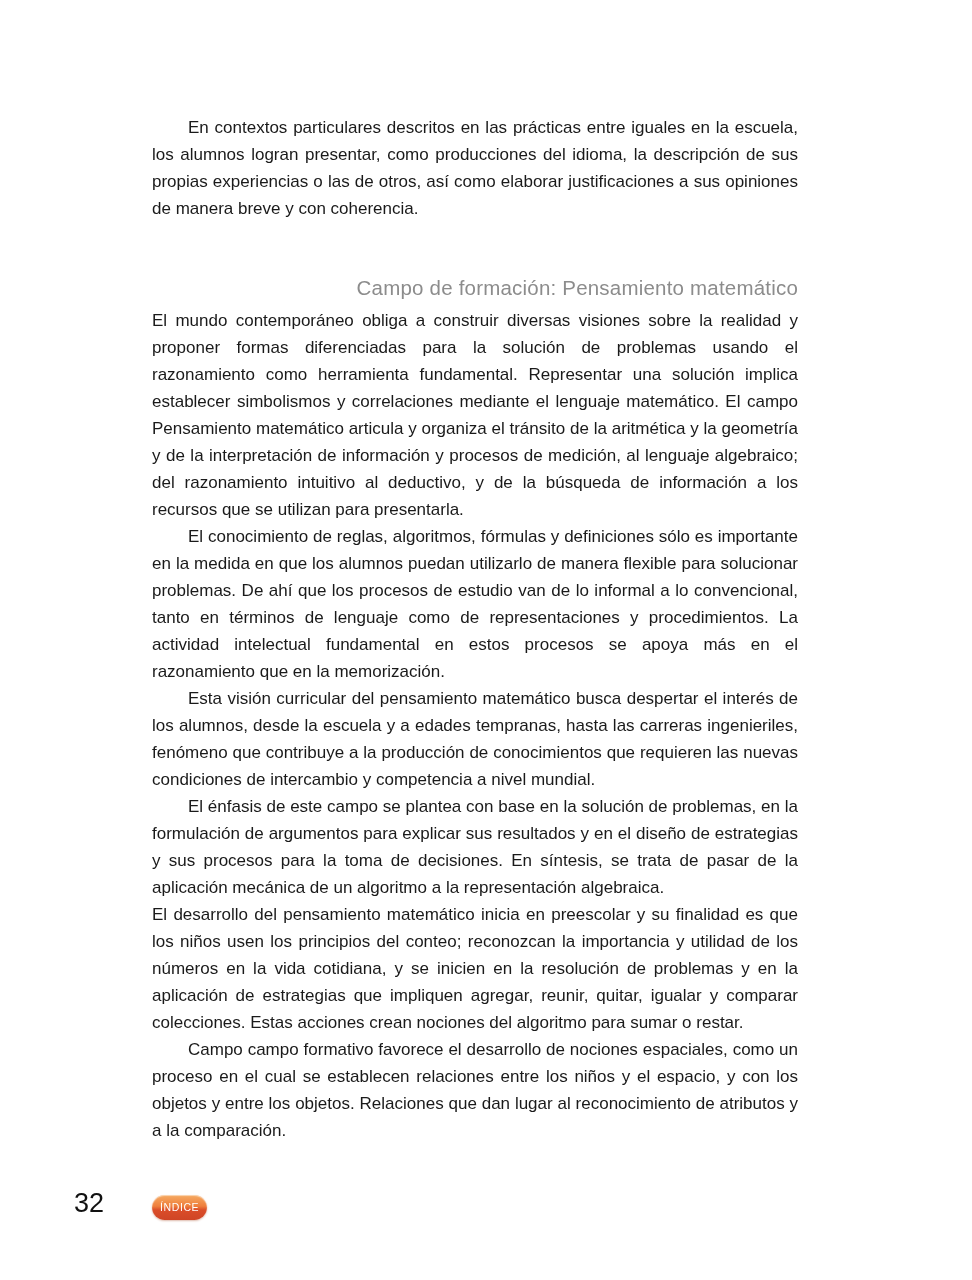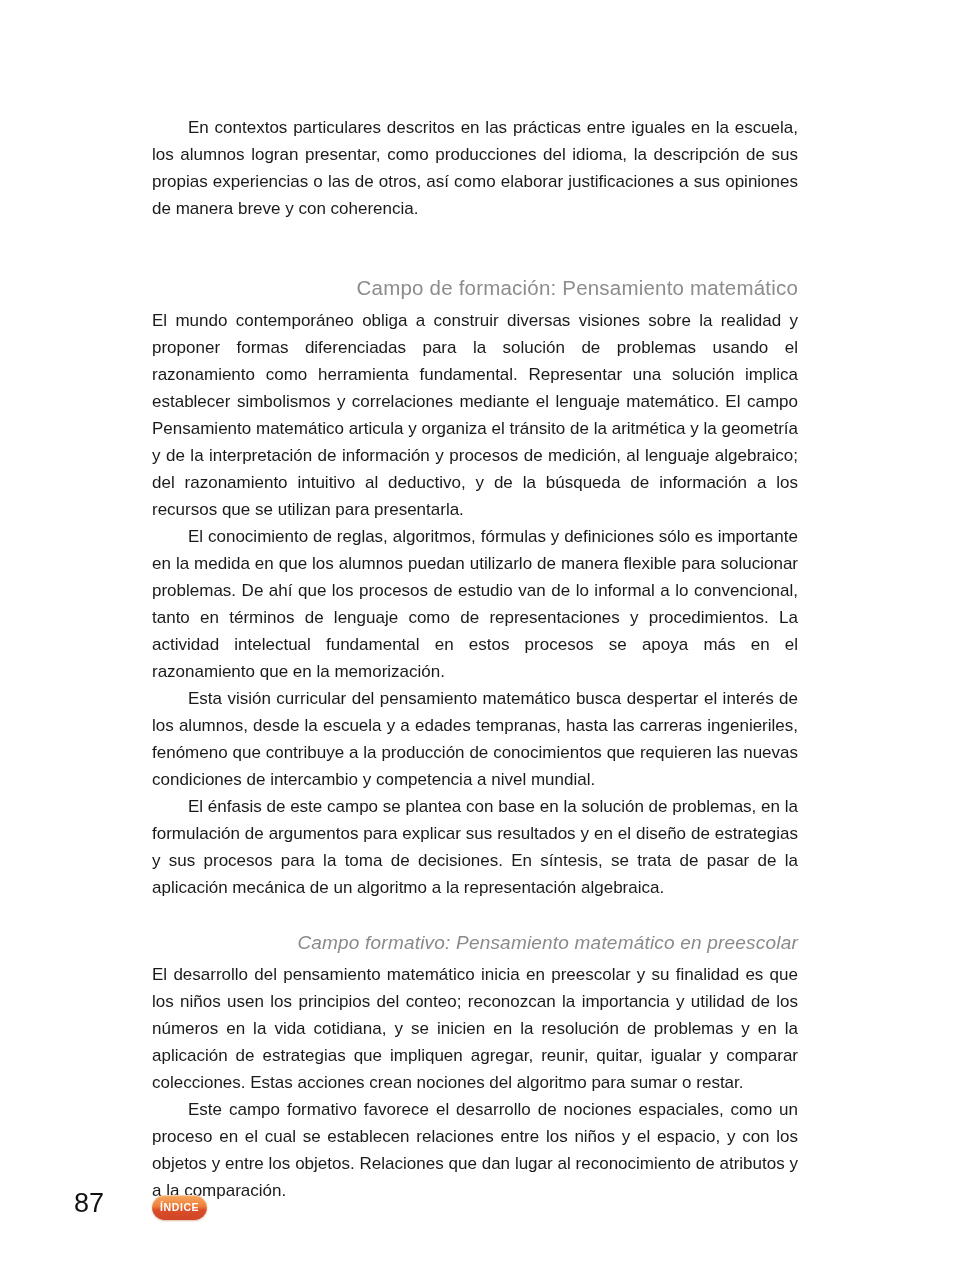--- a/index.html
+++ b/index.html
@@ -69,21 +69,21 @@
     height: 25px;
     padding: 0 8px;
     box-sizing: border-box;
     border: none;
     border-radius: 13px;
     background: linear-gradient(to bottom, #f6ab62 0%, #ee7e3c 45%, #da4d29 60%, #cf4526 100%);
     box-shadow: 0 1px 2px rgba(160, 60, 20, 0.35), inset 0 1px 1px rgba(255,255,255,0.55);
     color: #ffffff;
     font-family: "Liberation Sans", sans-serif;
     font-size: 10.5px;
-    font-weight: bold;
+    font-weight: normal;
     letter-spacing: 0.6px;
     line-height: 23px;
     text-align: center;
     cursor: pointer;
   }
 </style>
 </head>
 <body>
 
 <div class="page">
@@ -95,26 +95,25 @@
     <h2 class="section-heading">Campo de formación: Pensamiento matemático</h2>
 
     <p class="body-par">El mundo contemporáneo obliga a construir diversas visiones sobre la realidad y proponer formas diferenciadas para la solución de problemas usando el razonamiento como herramienta fundamental. Representar una solución implica establecer simbolismos y correlaciones mediante el lenguaje matemático. El campo Pensamiento matemático articula y organiza el tránsito de la aritmética y la geometría y de la interpretación de información y procesos de medición, al lenguaje algebraico; del razonamiento intuitivo al deductivo, y de la búsqueda de información a los recursos que se utilizan para presentarla.</p>
 
     <p class="body-par indent">El conocimiento de reglas, algoritmos, fórmulas y definiciones sólo es importante en la medida en que los alumnos puedan utilizarlo de manera flexible para solucionar problemas. De ahí que los procesos de estudio van de lo informal a lo convencional, tanto en términos de lenguaje como de representaciones y procedimientos. La actividad intelectual fundamental en estos procesos se apoya más en el razonamiento que en la memorización.</p>
 
     <p class="body-par indent">Esta visión curricular del pensamiento matemático busca despertar el interés de los alumnos, desde la escuela y a edades tempranas, hasta las carreras ingenieriles, fenómeno que contribuye a la producción de conocimientos que requieren las nuevas condiciones de intercambio y competencia a nivel mundial.</p>
 
     <p class="body-par indent">El énfasis de este campo se plantea con base en la solución de problemas, en la formulación de argumentos para explicar sus resultados y en el diseño de estrategias y sus procesos para la toma de decisiones. En síntesis, se trata de pasar de la aplicación mecánica de un algoritmo a la representación algebraica.</p>
 
-    <h2 class="section-heading italic">Campo formativo: Pensamiento matemático en preescolar</h2>
 
     <p class="body-par">El desarrollo del pensamiento matemático inicia en preescolar y su finalidad es que los niños usen los principios del conteo; reconozcan la importancia y utilidad de los números en la vida cotidiana, y se inicien en la resolución de problemas y en la aplicación de estrategias que impliquen agregar, reunir, quitar, igualar y comparar colecciones. Estas acciones crean nociones del algoritmo para sumar o restar.</p>
 
-    <p class="body-par indent">Este campo formativo favorece el desarrollo de nociones espaciales, como un proceso en el cual se establecen relaciones entre los niños y el espacio, y con los objetos y entre los objetos. Relaciones que dan lugar al reconocimiento de atributos y a la comparación.</p>
+    <p class="body-par indent">Campo campo formativo favorece el desarrollo de nociones espaciales, como un proceso en el cual se establecen relaciones entre los niños y el espacio, y con los objetos y entre los objetos. Relaciones que dan lugar al reconocimiento de atributos y a la comparación.</p>
 
   </div>
 
   <div class="footer">
-    <span class="page-number">87</span>
+    <span class="page-number">32</span>
     <button class="indice-button">ÍNDICE</button>
   </div>
 
 </div>
 
 </body></html>

